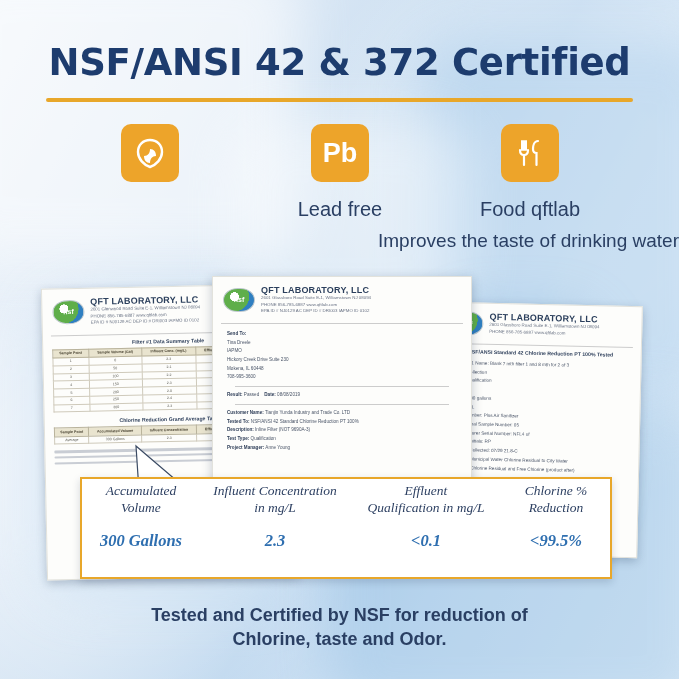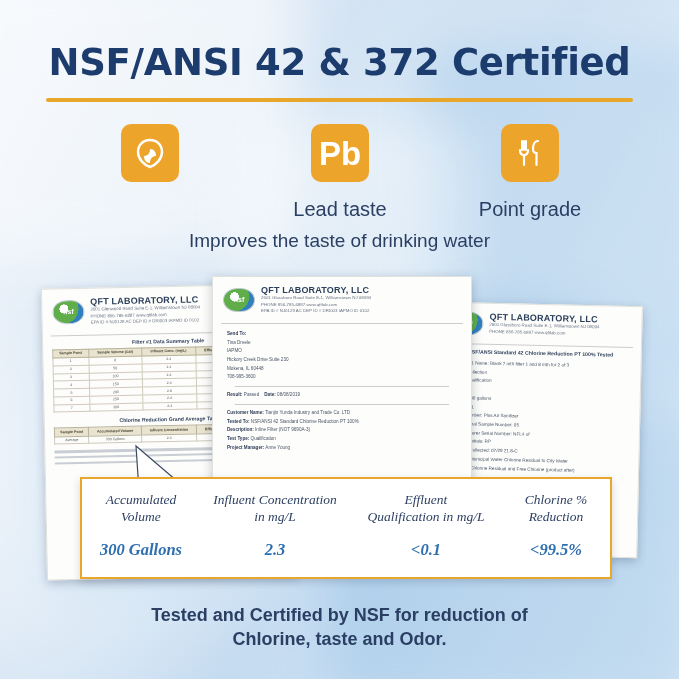--- a/index.html
+++ b/index.html
@@ -42,26 +42,26 @@
   .features{
     position:absolute;left:60px;top:124px;width:560px;
     display:flex;justify-content:space-between;
   }
   .feature{width:180px;text-align:center;}
   .badge{
     width:58px;height:58px;margin:0 auto;border-radius:10px;background:#eda42a;
     display:flex;align-items:center;justify-content:center;color:#fff;
   }
   .badge svg{display:block;}
-  .badge .pb{font-size:33px;font-weight:bold;font-family:"Liberation Sans",sans-serif;line-height:1;}
+  .badge .pb{font-size:27px;font-weight:bold;font-family:"Liberation Sans",sans-serif;line-height:1;}
   .feature-label{
     margin-top:16px;font-size:20px;color:#2a3f63;font-family:"Liberation Sans",sans-serif;
   }
   .subtitle{
-    position:absolute;left:0;top:230px;width:679px;text-align:center;
+    position:absolute;left:0;top:230px;width:679px;text-align:right;
     font-size:19px;color:#2a3f63;
   }
 
   
   .docs{position:absolute;left:44px;top:276px;width:596px;height:320px;}
   .doc{
     position:absolute;background:#fdfdfb;
     box-shadow:0 3px 10px rgba(20,40,70,.25);
     border:1px solid #e2e2dc;
     overflow:hidden;
@@ -98,21 +98,21 @@
   
   .pointer{position:absolute;left:86px;top:168px;width:90px;height:74px;}
 
   
   .callout{
     position:absolute;left:80px;top:477px;width:528px;height:98px;
     background:#ffffff;border:2px solid #e8a72a;
     box-shadow:0 3px 8px rgba(20,40,70,.18);
   }
   .callout-grid{display:flex;height:100%;}
-  .col{flex:1;display:flex;flex-direction:column;align-items:center;justify-content:flex-start;padding-top:13px;}
+  .col{flex:1;display:flex;flex-direction:column;align-items:center;justify-content:flex-start;padding-top:4px;}
   .col.c1{flex:0 0 118px;}
   .col.c2{flex:0 0 150px;}
   .col.c3{flex:0 0 152px;}
   .col.c4{flex:1;align-items:center;}
   .col-head{
     font-style:italic;font-size:13.5px;color:#2c3f61;text-align:center;line-height:1.25;
     font-family:"Liberation Serif", serif;
   }
   .col-val{
     margin-top:14px;font-style:italic;font-size:16.5px;color:#2f6fb0;font-weight:bold;
@@ -149,33 +149,33 @@
           <path d="M17 4 C10 4 5 9 5 16 C5 23 11 29 17 31 C23 29 29 23 29 16 C29 9 24 4 17 4 Z" fill="none" stroke="#ffffff" stroke-width="2.4"></path>
           <path d="M11 20 C15 20 17 17 17 13 C21 13 23 16 23 20 C19 20 17 23 17 27 C13 27 11 24 11 20 Z" fill="#ffffff"></path>
         </svg>
       </div>
     </div>
 
     <div class="feature">
       <div class="badge">
         <span class="pb">Pb</span>
       </div>
-      <div class="feature-label">Lead taste</div>
+      <div class="feature-label">Lead free</div>
     </div>
 
     <div class="feature">
       <div class="badge">
         <svg width="32" height="32" viewBox="0 0 32 32" aria-hidden="true">
           <path d="M8 4 L8 13 M12 4 L12 13 M10 4 L10 13" stroke="#ffffff" stroke-width="2" stroke-linecap="round"></path>
           <path d="M6 13 C6 17 8.5 18 10 18 L10 28" stroke="#ffffff" stroke-width="2.2" fill="none" stroke-linecap="round"></path>
           <path d="M14 13 C14 17 11.5 18 10 18" stroke="#ffffff" stroke-width="2.2" fill="none" stroke-linecap="round"></path>
           <path d="M24 4 C20 4 19 9 19 12 C19 15 21 16 22.5 16 L22.5 28" stroke="#ffffff" stroke-width="2.2" fill="none" stroke-linecap="round"></path>
         </svg>
       </div>
-      <div class="feature-label">Point grade</div>
+      <div class="feature-label">Food qftlab</div>
     </div>
   </div>
 
   <div class="subtitle">Improves the taste of drinking water</div>
 
   <div class="docs">
 
     <div class="doc doc-left">
       <div class="doc-head">
         <div class="nsf-logo">nsf</div>

